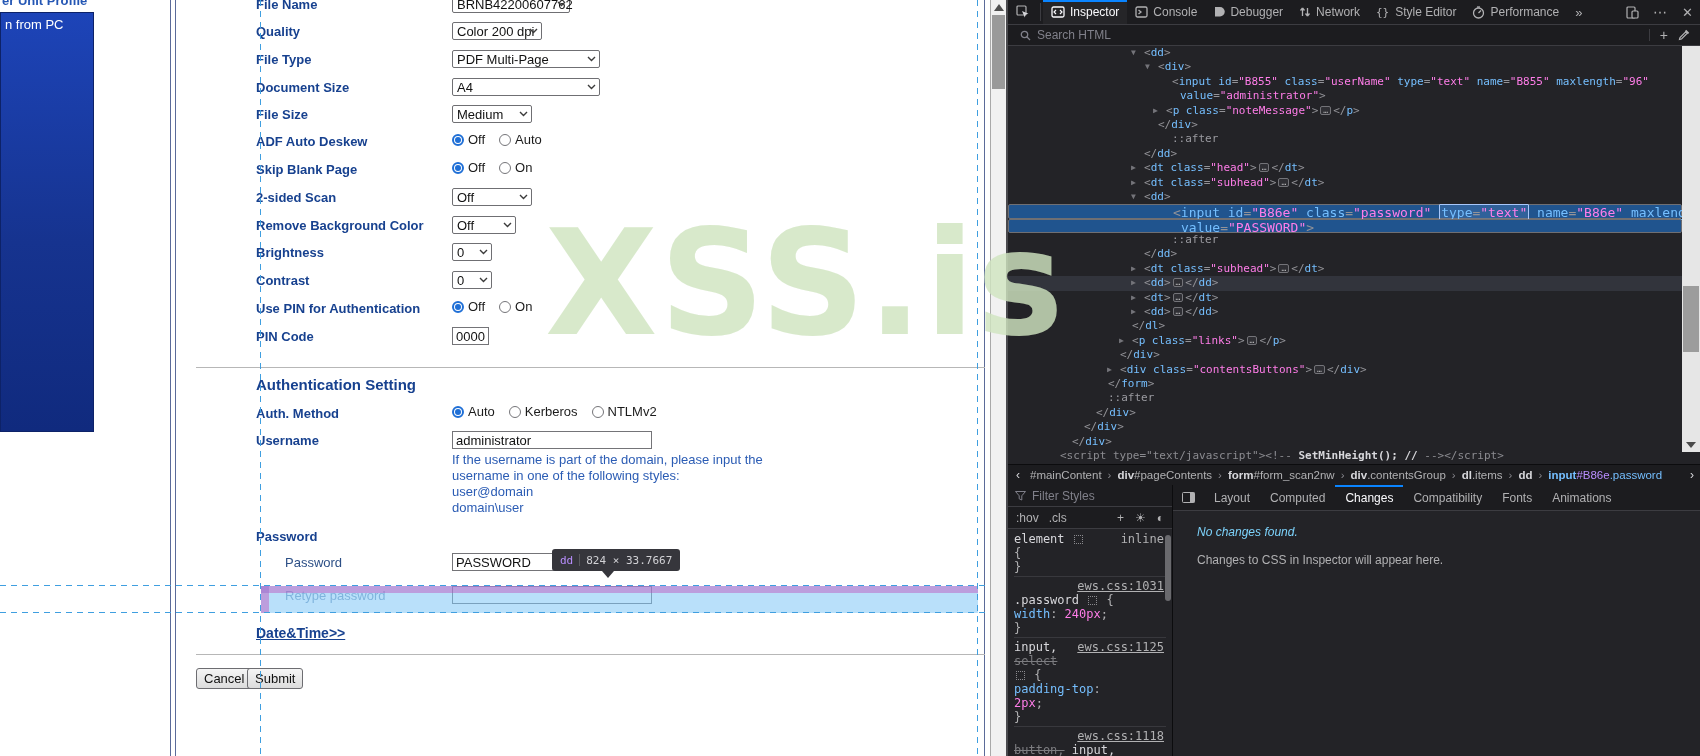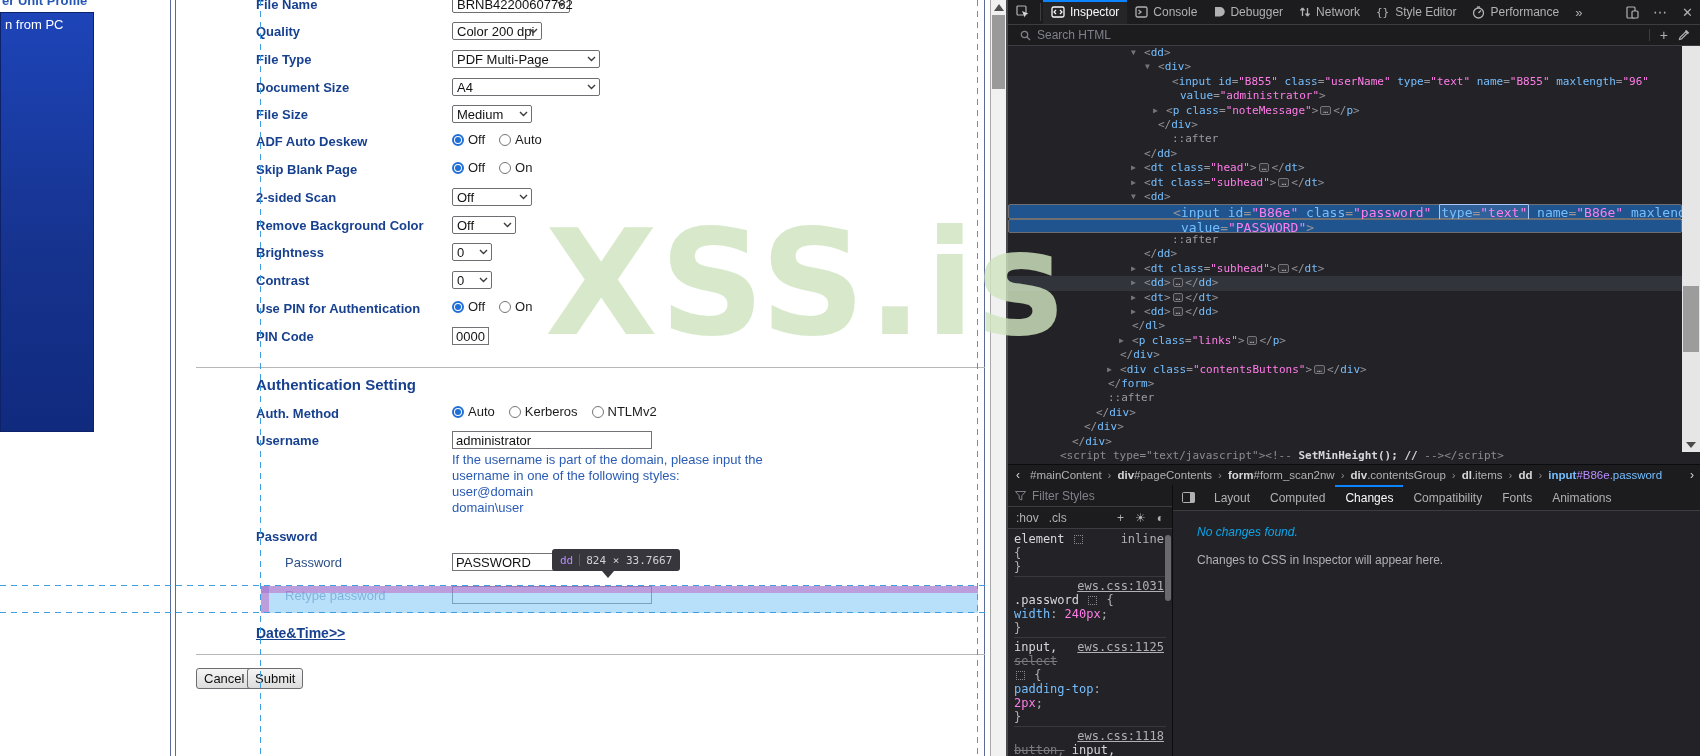--- a/index.html
+++ b/index.html
@@ -145,21 +145,21 @@
   .rs-inline{position:absolute;right:2px;top:0;color:#b1b1b3;font-style:normal;}
   .rbadge{display:inline-block;width:7px;height:7px;border:1px dotted #8a8a8e;margin:0 2px;vertical-align:-1px;}
   #styles-scroll-thumb{position:absolute;right:1px;top:50px;width:6px;height:66px;border-radius:3px;background:#6a6a6e;}
 
   #changes-pane{position:absolute;left:164px;top:485px;width:528px;height:271px;background:#232327;
     border-left:1px solid #0c0c0e;}
   #side-tabrow{height:25px;background:#1c1c1f;border-bottom:1px solid #3c3c41;display:flex;align-items:stretch;}
   #pane-toggle{display:flex;align-items:center;padding:0 9px;}
   .side-tab{display:flex;align-items:center;padding:0 10px;color:#b1b1b3;position:relative;}
   .side-tab.active{color:#fbfbfe;box-shadow:inset 0 2px 0 #0a84ff;}
-  #no-changes{margin:14px 0 12px 24px;color:#0ea5e9;font-style:italic;}
+  #no-changes{margin:14px 0 12px 24px;color:#7dd3fc;font-style:italic;}
   #changes-hint{margin:14px 16px 0 24px;color:#b1b1b3;}
 
   svg{display:block;}
 </style>
 </head>
 <body>
 
 <div id="stage">
 
   <div id="browser-page">

